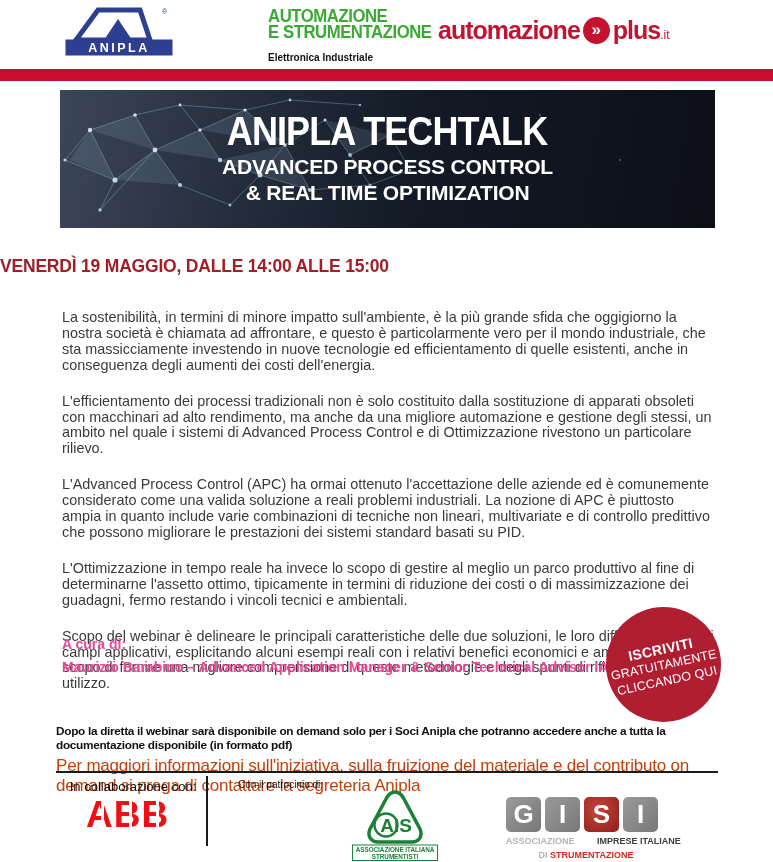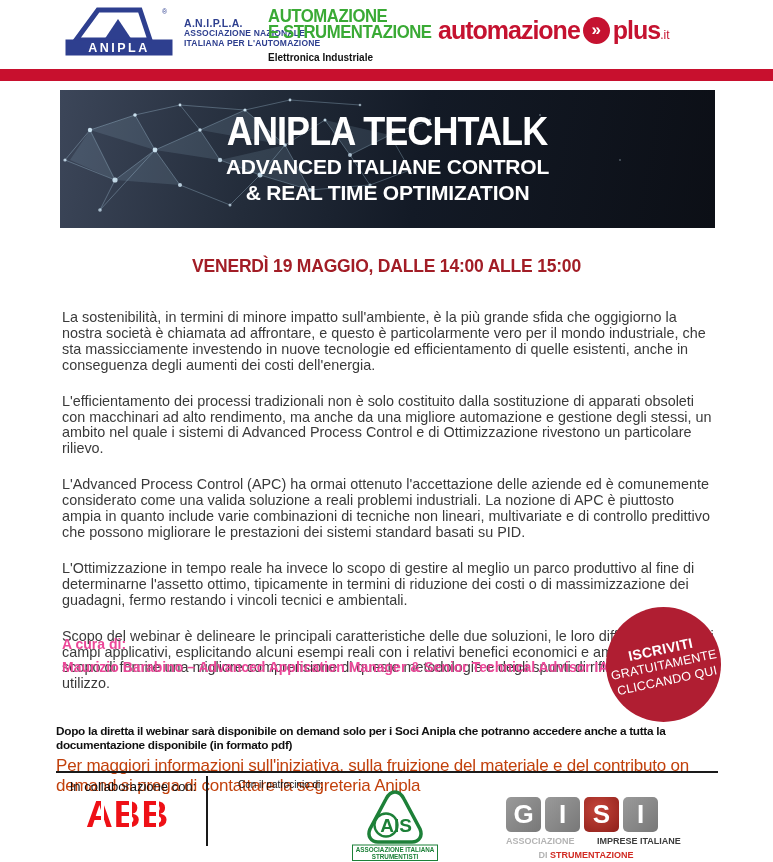--- a/index.html
+++ b/index.html
@@ -29,21 +29,21 @@
   
   .banner { position:absolute; left:60px; top:90px; width:655px; height:138px; overflow:hidden;
             background:linear-gradient(100deg,#3c4659 0%,#232c3a 30%,#131a26 55%,#0c0f16 100%); }
   .banner svg.plexus { position:absolute; left:0; top:0; }
   .banner-text { position:relative; text-align:center; color:#fff; padding-top:19px; }
   .banner-title { font-size:40px; font-weight:bold; letter-spacing:-1px; display:inline-block;
                   transform:scaleX(.9); white-space:nowrap; }
   .banner-sub { font-size:21px; font-weight:bold; letter-spacing:-.2px; line-height:26px; }
 
   
-  .date-line { position:absolute; left:0; top:256px; width:773px; text-align:center;
+  .date-line { position:absolute; left:0; top:256px; width:773px; 
                color:#a21d26; font-size:17.5px; font-weight:bold; letter-spacing:-.2px; }
 
   
   .body-text { position:absolute; left:62px; top:290px; width:654px; color:#3a3a3a;
                font-size:14.4px; line-height:15.9px; }
   .body-text p { margin-bottom:4px;margin-top:20px; }
 
   
   .speaker { position:absolute; left:62px; top:636px; color:#ec4899; }
   .speaker .lbl { font-size:14px; font-weight:bold; }
@@ -91,25 +91,20 @@
 <div class="page">
 
   <div class="hdr-logo-anipla">
     <svg width="110" height="50" viewBox="0 0 110 50">
       <polygon points="12,34 34,4 76,4 86,34" fill="#ffffff" stroke="#2e3f8f" stroke-width="5"></polygon>
       <polygon points="40,34 54,13 68,34" fill="#2e3f8f"></polygon>
       <rect x="2" y="34" width="106" height="15" fill="#2e3f8f" stroke="#2e3f8f"></rect>
       <text x="55" y="46" text-anchor="middle" font-family="Liberation Sans, sans-serif" font-size="12.5" font-weight="bold" letter-spacing="2.5" fill="#ffffff">ANIPLA</text>
       <text x="98" y="8" font-family="Liberation Sans, sans-serif" font-size="7" fill="#2e3f8f">®</text>
     </svg>
-    <div class="anipla-txt">
-      <div class="nm">A.N.I.P.L.A.</div>
-      <div class="sb">ASSOCIAZIONE NAZIONALE</div>
-      <div class="sb">ITALIANA PER L'AUTOMAZIONE</div>
-    </div>
   </div>
 
   <div class="hdr-logo-aes">
     <div class="aes-big">AUTOMAZIONE</div>
     <div class="aes-big">E STRUMENTAZIONE</div>
     <div class="aes-sub">Elettronica Industriale</div>
   </div>
 
   <div class="hdr-logo-aplus">
     <span class="ap-word">automazione</span>
@@ -164,21 +159,21 @@
         <circle cx="300" cy="15" r="1.3" opacity=".6"></circle>
           <circle cx="350" cy="80" r="1.3" opacity=".5"></circle>
         <circle cx="370" cy="30" r="1.2" opacity=".5"></circle>
           <circle cx="430" cy="100" r="1.2" opacity=".4"></circle>
         <circle cx="480" cy="25" r="1.1" opacity=".35"></circle>
           <circle cx="560" cy="70" r="1.1" opacity=".3"></circle>
       </g>
     </svg>
     <div class="banner-text">
       <div><span class="banner-title">ANIPLA TECHTALK</span></div>
-      <div class="banner-sub">ADVANCED ITALIANE CONTROL</div>
+      <div class="banner-sub">ADVANCED PROCESS CONTROL</div>
       <div class="banner-sub">&amp; REAL TIME OPTIMIZATION</div>
     </div>
   </div>
 
   <div class="date-line">VENERDÌ 19 MAGGIO, DALLE 14:00 ALLE 15:00</div>
 
   <div class="body-text">
     <p>La sostenibilità, in termini di minore impatto sull'ambiente, è la più grande sfida che oggigiorno la nostra società è chiamata ad affrontare, e questo è particolarmente vero per il mondo industriale, che sta massicciamente investendo in nuove tecnologie ed efficientamento di quelle esistenti, anche in conseguenza degli aumenti dei costi dell'energia.</p>
     <p>L'efficientamento dei processi tradizionali non è solo costituito dalla sostituzione di apparati obsoleti con macchinari ad alto rendimento, ma anche da una migliore automazione e gestione degli stessi, un ambito nel quale i sistemi di Advanced Process Control e di Ottimizzazione rivestono un particolare rilievo.</p>
     <p>L'Advanced Process Control (APC) ha ormai ottenuto l'accettazione delle aziende ed è comunemente considerato come una valida soluzione a reali problemi industriali. La nozione di APC è piuttosto ampia in quanto include varie combinazioni di tecniche non lineari, multivariate e di controllo predittivo che possono migliorare le prestazioni dei sistemi standard basati su PID.</p>

